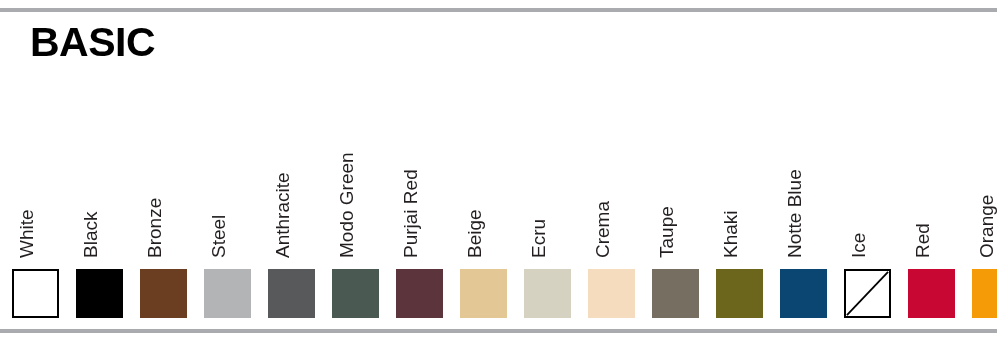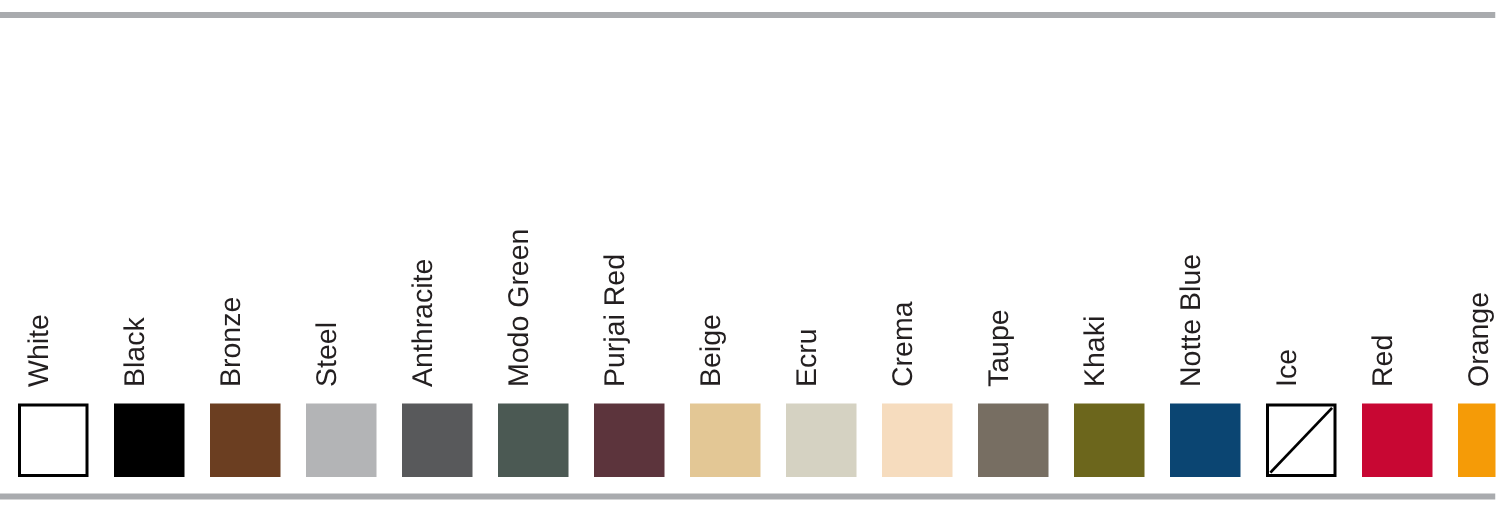--- a/index.html
+++ b/index.html
@@ -105,20 +105,21 @@
     display: block;
   }
 </style>
 </head>
 <body>
 
 <div class="page">
 
   <div class="rule rule-top"></div>
 
+  <h1 class="title">BASIC</h1>
 
   <div class="strip">
       <div class="swatch-col">
         <div class="label-box">
           <div class="label-inner">White</div>
         </div>
         <div class="chip outlined" style="background: rgb(255, 255, 255);"></div>
       </div>
       <div class="swatch-col">
         <div class="label-box">

